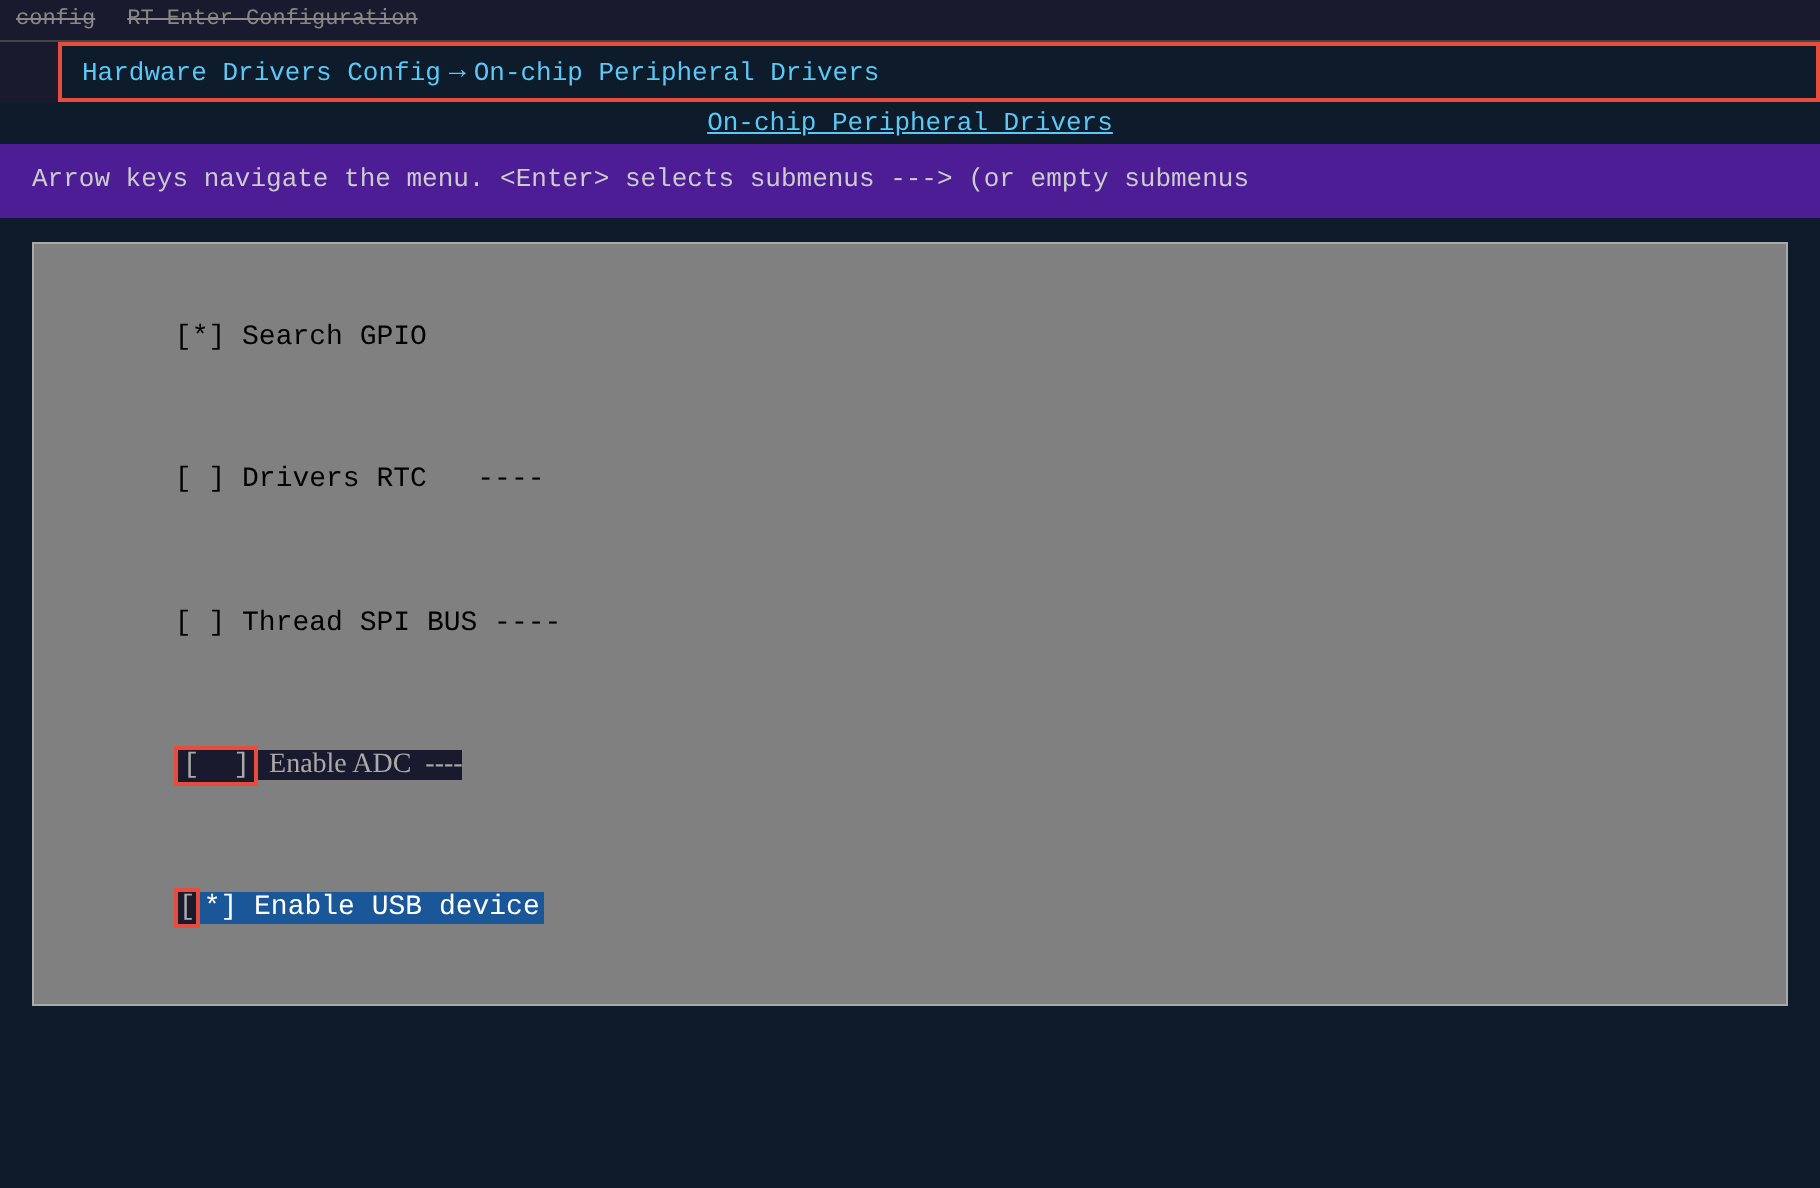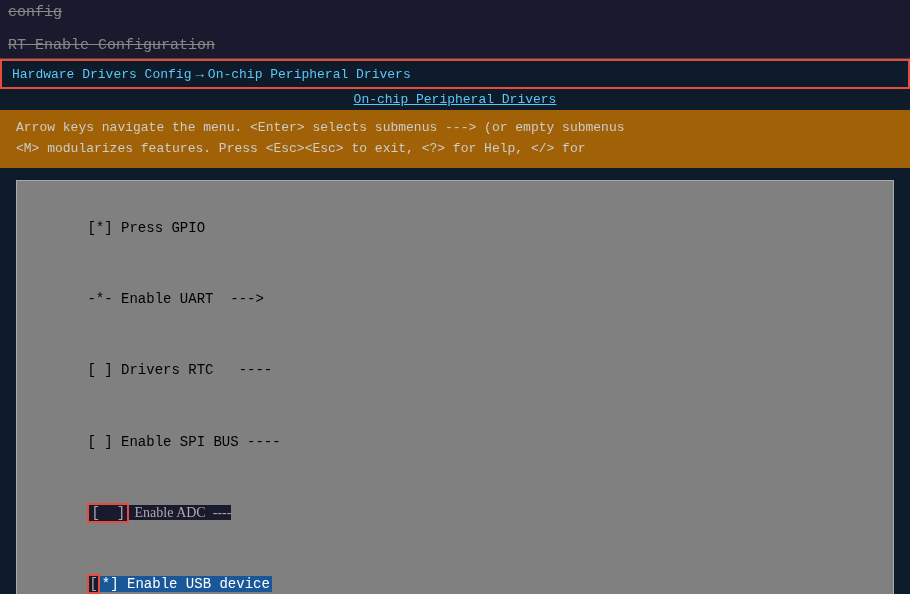--- a/index.html
+++ b/index.html
@@ -11,39 +11,39 @@
       font-size: 14px;
       overflow: hidden;
       display: flex;
       flex-direction: column;
     }
 
     .title-bar {
       background: #1a1a2e;
       color: #aaa;
       padding: 4px 8px;
-      font-size: 15px;
+      font-size: 11px;
       border-bottom: 1px solid #444;
       display: flex;
       gap: 16px;
-      flex-direction: column;
     }
 
     .title-bar span {
       color: #888;
       text-decoration: line-through;
     }
 
     .breadcrumb-bar {
       background: #0d1b2a;
       padding: 5px 10px;
       display: flex;
       align-items: center;
       border: 2px solid #e74c3c;
       position: relative;
+      margin-left: 29px;
     }
 
     .breadcrumb-text {
       color: #5bc8f5;
       font-size: 13px;
     }
 
     .breadcrumb-arrow {
       color: #5bc8f5;
       margin: 0 4px;
@@ -52,21 +52,21 @@
     .subtitle {
       text-align: center;
       color: #5bc8f5;
       font-size: 13px;
       text-decoration: underline;
       padding: 3px 0;
       background: #0d1b2a;
     }
 
     .help-text {
-      background: #a16207;
+      background: #4c1d95;
       color: #ccc;
       padding: 8px 16px;
       font-size: 13px;
       line-height: 1.6;
     }
 
     .main-area {
       flex: 1;
       background: #0d1b2a;
       padding: 8px 16px;
@@ -86,53 +86,49 @@
       font-size: 14px;
       line-height: 1.6;
       white-space: pre;
     }
   </style>
 </head>
 <body>
 
 <div class="title-bar">
   <span>config</span>
-  <span>RT Enable Configuration</span>
+  <span>RT Enter Configuration</span>
 </div>
 
 <div class="breadcrumb-bar">
   <span class="breadcrumb-text">Hardware Drivers Config</span>
   <span class="breadcrumb-arrow"> → </span>
   <span class="breadcrumb-text">On-chip Peripheral Drivers</span>
 </div>
 
 <div class="subtitle">On-chip Peripheral Drivers</div>
 
 <div class="help-text">
   <div>Arrow keys navigate the menu. &lt;Enter&gt; selects submenus ---&gt; (or empty submenus</div>
-  <div>&lt;M&gt; modularizes features.  Press &lt;Esc&gt;&lt;Esc&gt; to exit, &lt;?&gt; for Help, &lt;/&gt; for</div>
 </div>
 
 <div class="main-area">
   <div class="menu-box">
 
     <div class="menu-item">
-      <span>[*] Press GPIO</span>
+      <span>[*] Search GPIO</span>
     </div>
 
-    <div class="menu-item">
-      <span>-*- Enable UART  ---&gt;</span>
-    </div>
 
     <div class="menu-item">
       <span>[ ] Drivers RTC   ----</span>
     </div>
 
     <div class="menu-item">
-      <span>[ ] Enable SPI BUS ----</span>
+      <span>[ ] Thread SPI BUS ----</span>
     </div>
 
     <div class="menu-item" style="position:relative;">
       <span style="border: 2px solid #e74c3c; background:#1a1a2e; color:#aaa; padding: 0 2px;">[  ]</span><span style="background:#1a1a2e; color:#aaa; padding-left:2px;font-family:Liberation Serif, serif;"> Enable ADC  ----</span>
     </div>
 
     <div class="menu-item">
       <span style="border: 2px solid #e74c3c; background:#1a1a2e; color:#aaa;">[</span><span style="background:#1a5799; color:#fff; padding: 0 2px;">*] Enable USB device</span>
     </div>
 

